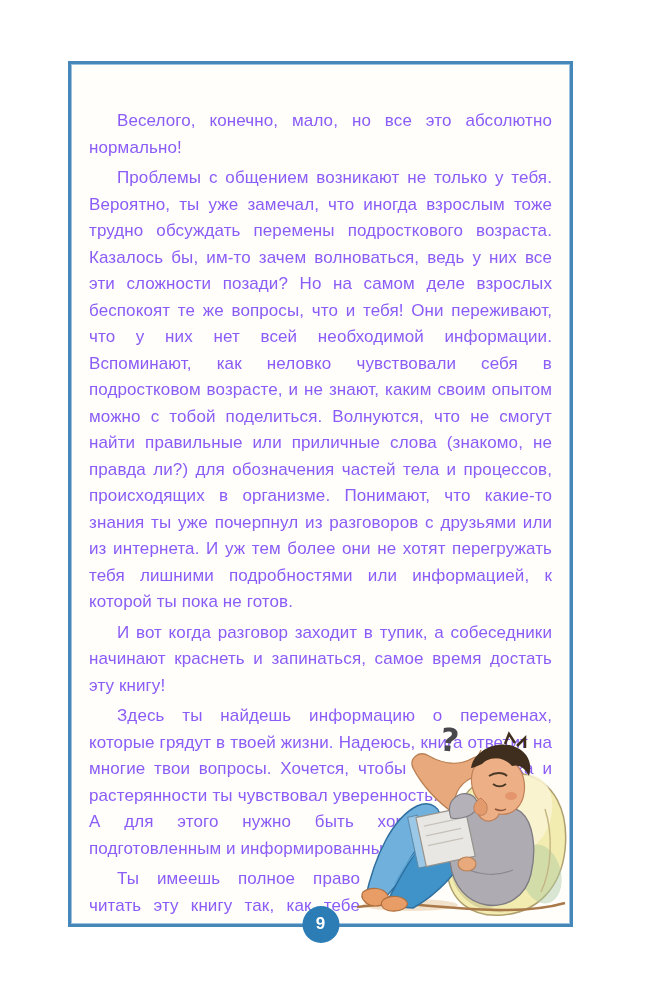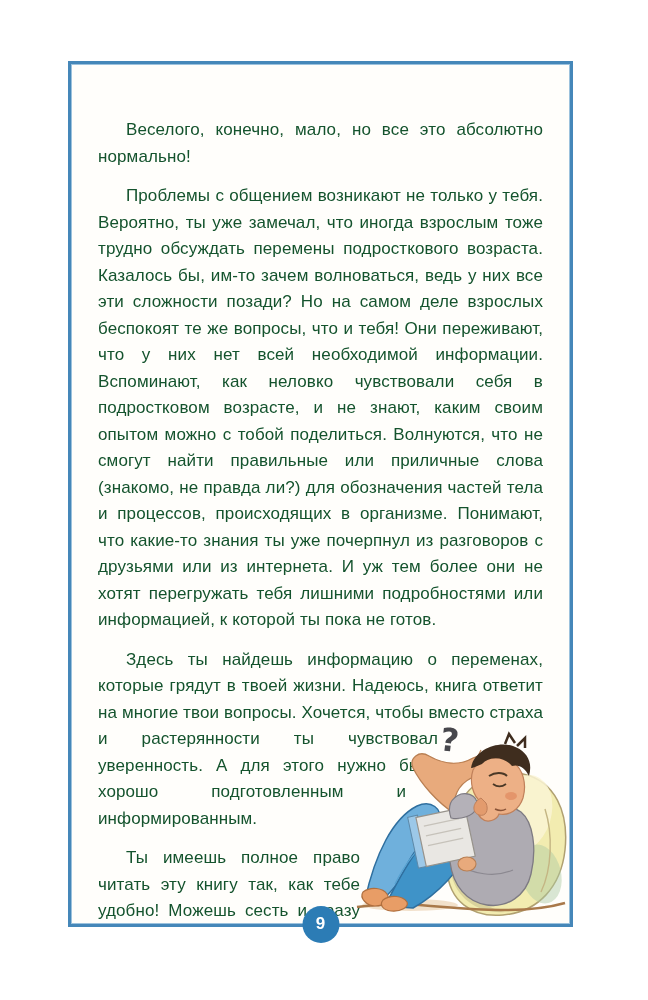--- a/index.html
+++ b/index.html
@@ -31,26 +31,26 @@
   .content {
     position: absolute;
     left: 0; top: 0;
     width: 100%;
     height: 100%;
     box-sizing: border-box;
     padding: 40px 14px 0 14px;
     overflow: hidden;
   }
   .content p {
-    margin: 13px;
+    margin: 4px;
     text-indent: 28px;
     text-align: justify;
     font-size: 17px;
     line-height: 26.5px;
-    color: #14532d;
+    color: #8b5cf6;
     letter-spacing: 0.1px;
   }
   .wrap-spacer { float: right; }
   .sp1 { width: 1px;   height: 80px; }
   .sp2 { clear: right; width: 118px; height: 53px; }
   .sp3 { clear: right; width: 150px; height: 27px; }
   .sp4 { clear: right; width: 196px; height: 160px; }
   .illustration {
     position: absolute;
     right: 0;
@@ -78,20 +78,21 @@
   }
 </style>
 </head>
 <body>
 
 <div class="canvas">
   <div class="page-frame">
     <div class="content">
       <p>Веселого, конечно, мало, но все это абсолютно нормально!</p>
       <p>Проблемы с общением возникают не только у тебя. Вероятно, ты уже замечал, что иногда взрослым тоже трудно обсуждать перемены подросткового возраста. Казалось бы, им-то зачем волноваться, ведь у них все эти сложности позади? Но на самом деле взрослых беспокоят те же вопросы, что и тебя! Они переживают, что у них нет всей необходимой информации. Вспоминают, как неловко чувствовали себя в подростковом возрасте, и не знают, каким своим опытом можно с тобой поделиться. Волнуются, что не смогут найти правильные или приличные слова (знакомо, не правда ли?) для обозначения частей тела и процессов, происходящих в организме. Понимают, что какие-то знания ты уже почерпнул из разговоров с друзьями или из интернета. И уж тем более они не хотят перегружать тебя лишними подробностями или информацией, к которой ты пока не готов.</p>
+      <p>И вот когда разговор заходит в тупик, а собеседники начинают краснеть и запинаться, самое время достать эту книгу!</p>
       <div class="wrap-spacer sp1"></div>
       <div class="wrap-spacer sp2"></div>
       <div class="wrap-spacer sp3"></div>
       <div class="wrap-spacer sp4"></div>
       <p>Здесь ты найдешь информацию о переменах, которые грядут в твоей жизни. Надеюсь, книга ответит на многие твои вопросы. Хочется, чтобы вместо страха и растерянности ты чувствовал уверенность. А для этого нужно быть хорошо подготовленным и информированным.</p>
       <p>Ты имеешь полное право читать эту книгу так, как тебе удобно! Можешь сесть и сразу прочитать ее от корки до корки (если стесняешься, можно забраться</p>
     </div>
 
     <div class="illustration">
       <svg viewBox="0 0 215 205" width="215" height="205" xmlns="http://www.w3.org/2000/svg">

